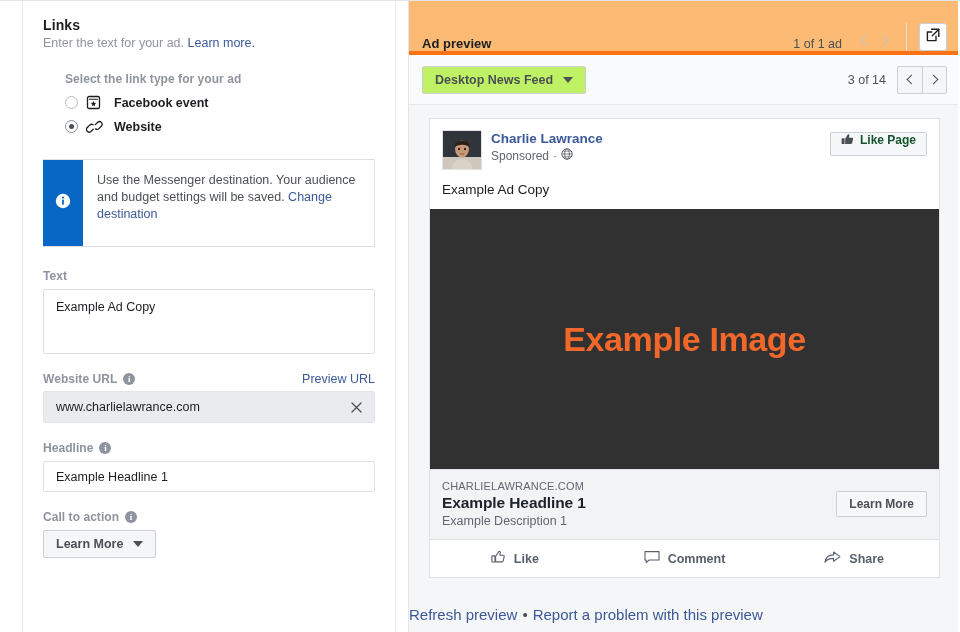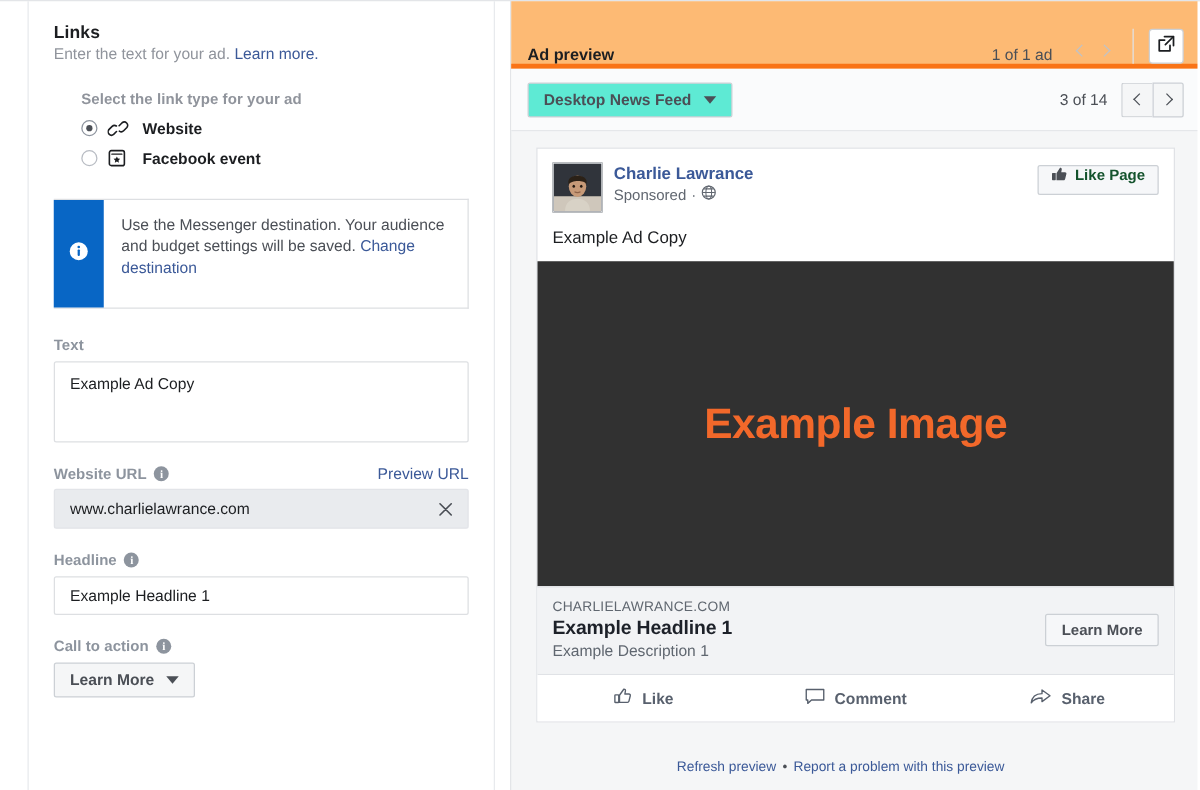--- a/index.html
+++ b/index.html
@@ -176,21 +176,21 @@
     display: flex; align-items: center; justify-content: center; cursor: pointer;
   }
 
   .rp-subbar {
     height: 50px; background: #fafbfc;
     display: flex; align-items: center; padding: 0 13px;
     border-bottom: 1px solid #e5e7ea;
   }
   .placement-btn {
     height: 28px; padding: 0 12px;
-    background: #5eead4; border: 1px solid #ccd0d5; border-radius: 2px;
+    background: #bef264; border: 1px solid #ccd0d5; border-radius: 2px;
     display: inline-flex; align-items: center; gap: 10px;
     font-size: 12.5px; font-weight: bold; color: #4b4f56; cursor: pointer;
   }
   .subbar-spacer { flex: 1; }
   .pager-count { font-size: 12.5px; color: #4b4f56; margin-right: 11px; }
   .pager-group { display: flex; }
   .pager-btn {
     width: 25px; height: 28px;
     background: #f5f6f7; border: 1px solid #ccd0d5;
     display: flex; align-items: center; justify-content: center; cursor: pointer;
@@ -254,23 +254,23 @@
   }
   .ad-actions {
     height: 38px; display: flex; border-top: 1px solid #e0e2e6; background: #fff;
   }
   .action {
     flex: 1; display: flex; align-items: center; justify-content: center; gap: 8px;
     font-size: 12.5px; font-weight: bold; color: #58606d; cursor: pointer;
   }
   .rp-footer {
     position: absolute; left: 0; right: 0; bottom: 0;
-    height: 36px; display: flex; align-items: center; justify-content: center;
+    height: 36px; display: flex; align-items: center; justify-content: flex-start;
     padding-right: 24px;
-    font-size: 11px; color: #4b4f56;
+    font-size: 15px; color: #4b4f56;
   }
   .rp-footer .dot { margin: 0 5px; }
   .scrollbar-edge {
     position: absolute; right: 0; top: 0; width: 2px; height: 632px; background: #fff;
   }
 </style>
 </head>
 <body>
 
 <div class="page">
@@ -281,44 +281,44 @@
       <div class="section-head">
         <div class="links-title">Links</div>
         <div class="links-sub">
           <span>Enter the text for your ad.</span>
           <a class="lnk">Learn more.</a>
         </div>
       </div>
 
       <div class="linktype-wrap">
         <div class="linktype-label">Select the link type for your ad</div>
+
+        <div class="radio-row">
+          <span class="radio"></span>
+          <span class="rt-icon">
+            <svg width="15" height="15" viewBox="0 0 15 15">
+              <rect x="1.5" y="1.5" width="12" height="12" rx="1.6" fill="none" stroke="#1c1e21" stroke-width="1.3"></rect>
+              <path d="M3.5 4.3h8" stroke="#1c1e21" stroke-width="1.1" stroke-linecap="round"></path>
+              <path d="M7.5 6.1l.82 1.66 1.83.27-1.33 1.29.32 1.82-1.64-.86-1.64.86.32-1.82-1.33-1.29 1.83-.27z" fill="#1c1e21"></path>
+            </svg>
+          </span>
+          <span class="rt-label">Facebook event</span>
+        </div>
 
         <div class="radio-row">
           <span class="radio checked"></span>
           <span class="rt-icon">
             <svg width="17" height="14" viewBox="0 0 17 14">
               <g fill="none" stroke="#1c1e21" stroke-width="1.3" stroke-linecap="round">
                 <path d="M7.2 9.2 4.9 11.5a2.7 2.7 0 0 1-3.8-3.8l2.6-2.6a2.7 2.7 0 0 1 3.4-.3"></path>
                 <path d="M9.3 4.6l2.4-2.4a2.7 2.7 0 0 1 3.8 3.8l-2.6 2.6a2.7 2.7 0 0 1-3.4.3"></path>
               </g>
             </svg>
           </span>
           <span class="rt-label">Website</span>
-        </div>
-
-        <div class="radio-row">
-          <span class="radio"></span>
-          <span class="rt-icon">
-            <svg width="15" height="15" viewBox="0 0 15 15">
-              <rect x="1.5" y="1.5" width="12" height="12" rx="1.6" fill="none" stroke="#1c1e21" stroke-width="1.3"></rect>
-              <path d="M3.5 4.3h8" stroke="#1c1e21" stroke-width="1.1" stroke-linecap="round"></path>
-              <path d="M7.5 6.1l.82 1.66 1.83.27-1.33 1.29.32 1.82-1.64-.86-1.64.86.32-1.82-1.33-1.29 1.83-.27z" fill="#1c1e21"></path>
-            </svg>
-          </span>
-          <span class="rt-label">Facebook event</span>
         </div>
       </div>
 
       <div class="callout">
         <div class="callout-bar">
           <span>
             <svg width="16" height="16" viewBox="0 0 16 16">
               <circle cx="8" cy="8" r="7.2" fill="#fff"></circle>
               <circle cx="8" cy="4.6" r="1.05" fill="#0866c5"></circle>
               <rect x="7.1" y="6.5" width="1.8" height="5.2" rx=".6" fill="#0866c5"></rect>

